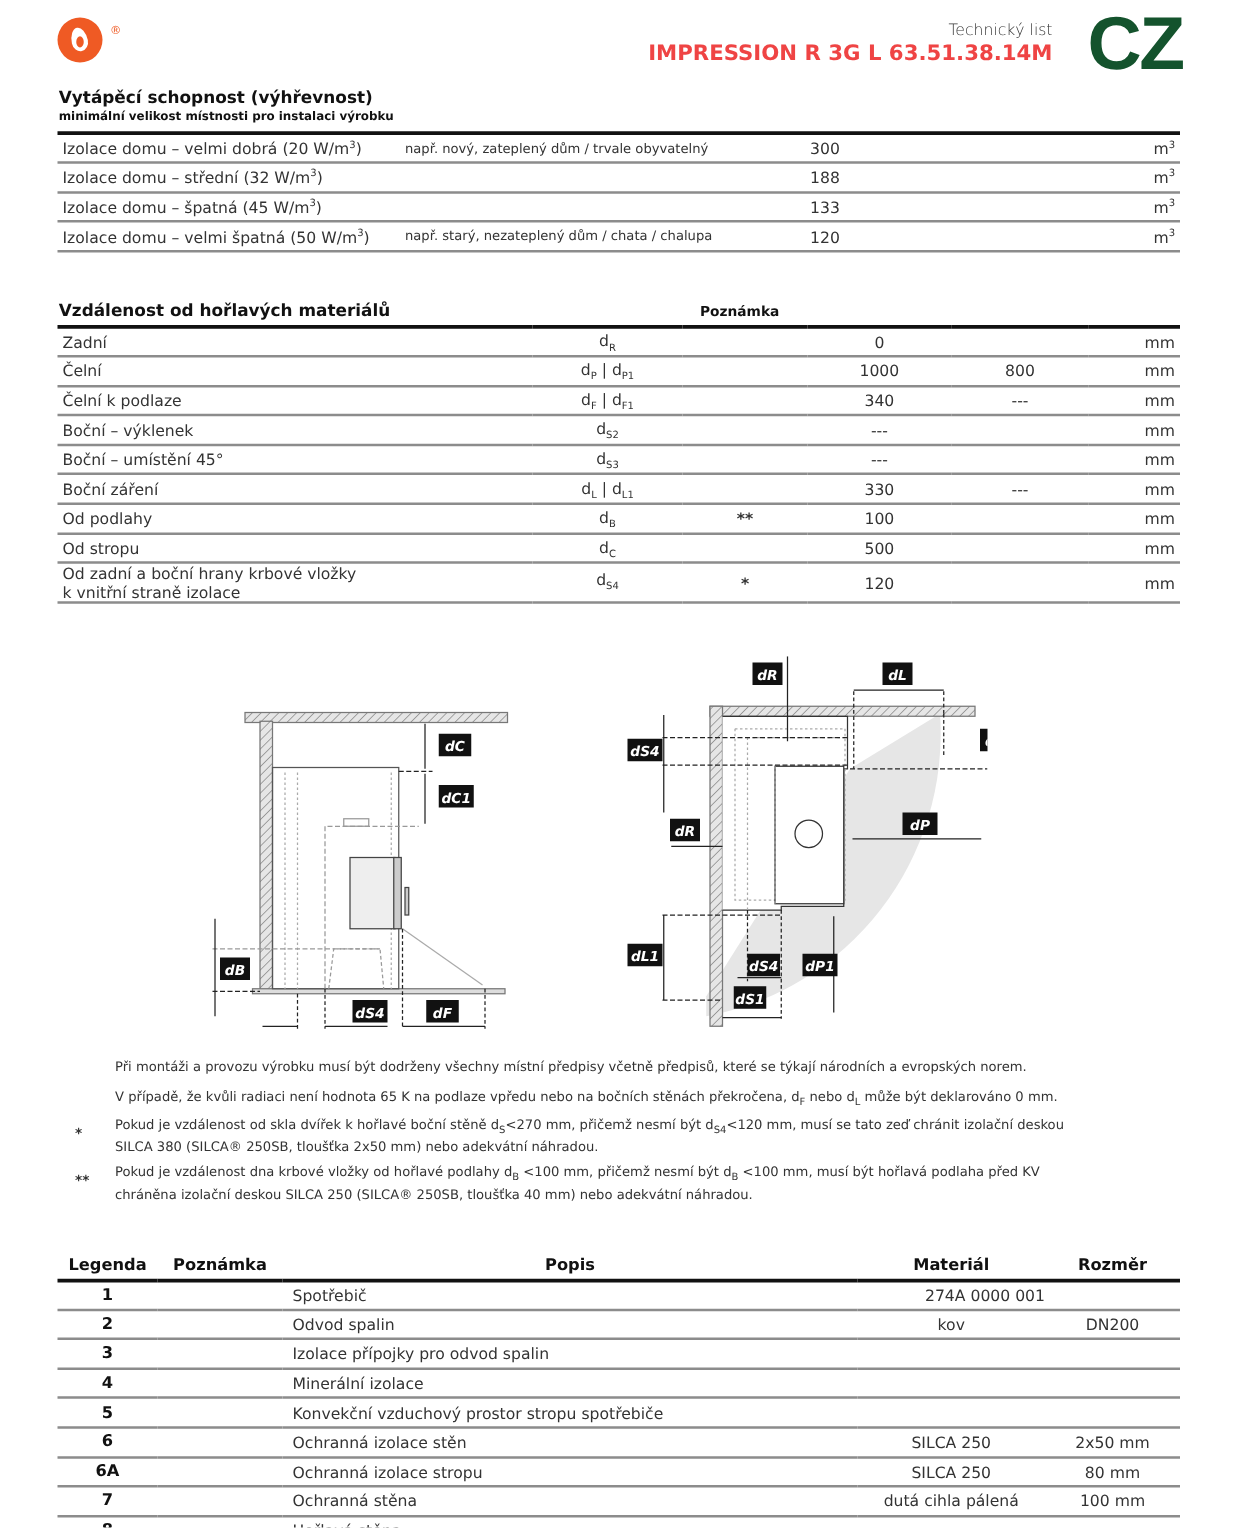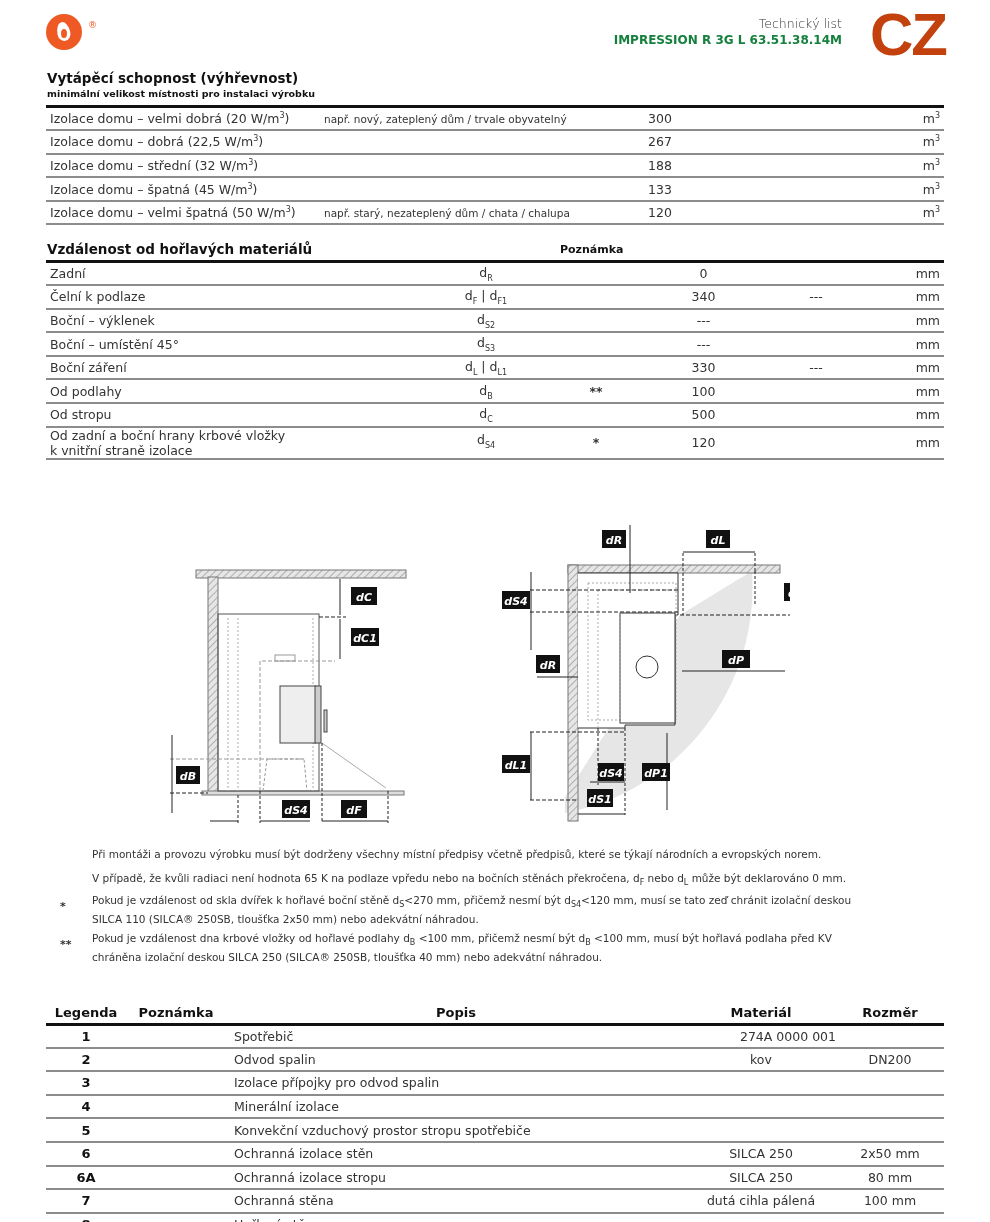--- a/index.html
+++ b/index.html
@@ -8,22 +8,22 @@
 
   .logo { position: absolute; left: 46px; top: 14px; display: flex; align-items: center; }
   .logo .flame { width: 36px; height: 36px; border-radius: 50%; background: #ef5a24; position: relative; margin-right: 6px; }
   .logo .flame::after { content: ""; position: absolute; left: 11px; top: 8px; width: 13px; height: 19px; background: #fff; border-radius: 50% 50% 50% 50% / 60% 60% 40% 40%; transform: rotate(-12deg); }
   .logo .flame::before { content: ""; position: absolute; left: 15px; top: 15px; width: 6px; height: 9px; background: #ef5a24; border-radius: 50%; z-index: 2; }
   .logo .brand { font-family: "Liberation Sans", sans-serif; font-weight: bold; font-size: 37px; color: #ef5a24; letter-spacing: -0.5px; }
   .logo .reg { font-size: 9px; color: #ef5a24; align-self: flex-start; margin-top: 6px; }
 
   .doc-head { position: absolute; right: 148px; top: 16px; text-align: right; }
   .doc-head .sub { font-size: 12.5px; color: #333; font-weight: 300; }
-  .doc-head .model { font-size: 12px; font-weight: bold; color: #15803d; margin-top: 2px; }
-  .lang { position: absolute; right: 44px; top: 0px; font-family: "Liberation Sans", sans-serif; font-weight: bold; font-size: 60px; color: #c2410c; letter-spacing: -2px; }
+  .doc-head .model { font-size: 17px; font-weight: bold; color: #ef4444; margin-top: 2px; }
+  .lang { position: absolute; right: 44px; top: 0px; font-family: "Liberation Sans", sans-serif; font-weight: bold; font-size: 60px; color: #14532d; letter-spacing: -2px; }
 
   .sec-title { position: absolute; left: 47px; font-weight: bold; font-size: 13.5px; color: #111; }
   .sec-sub { position: absolute; left: 47px; font-weight: bold; font-size: 9.5px; color: #111; }
 
   table { position: absolute; left: 46px; width: 898px; border-collapse: collapse; font-size: 12.5px; color: #333; }
   td { height: 23.6px; vertical-align: middle; border-bottom: 2px solid #8c8c8c; padding: 0; }
   .thick-top { border-top: 3px solid #111; }
   .c-label { padding-left: 4px; white-space: nowrap; }
   .note { font-size: 10.5px; }
   .unit { text-align: right; padding-right: 4px; }
@@ -69,26 +69,20 @@
       <col style="width:320px">
       <col style="width:120px">
       <col style="width:180px">
     </colgroup>
   <tbody>
     <tr>
       <td class="c-label thick-top"><span>Izolace domu – velmi dobrá (20 W/m</span><sup>3</sup><span>)</span></td>
       <td class="note thick-top">např. nový, zateplený dům / trvale obyvatelný</td>
       <td class="ctr thick-top" style="text-align:left;padding-left:4px;">300</td>
       <td class="unit thick-top"><span>m</span><sup>3</sup></td>
-    </tr>
-    <tr>
-      <td class="c-label"><span>Izolace domu – dobrá (22,5 W/m</span><sup>3</sup><span>)</span></td>
-      <td class="note"></td>
-      <td style="padding-left:4px;">267</td>
-      <td class="unit"><span>m</span><sup>3</sup></td>
     </tr>
     <tr>
       <td class="c-label"><span>Izolace domu – střední (32 W/m</span><sup>3</sup><span>)</span></td>
       <td class="note"></td>
       <td style="padding-left:4px;">188</td>
       <td class="unit"><span>m</span><sup>3</sup></td>
     </tr>
     <tr>
       <td class="c-label"><span>Izolace domu – špatná (45 W/m</span><sup>3</sup><span>)</span></td>
       <td class="note"></td>
@@ -117,20 +111,28 @@
       <col style="width:73px">
     </colgroup>
   <tbody id="dist-body">
     <tr>
       <td class="c-label thick-top">Zadní</td>
       <td class="ctr thick-top"><span>d</span><sub>R</sub></td>
       <td class="ctr thick-top"></td>
       <td class="ctr thick-top">0</td>
       <td class="ctr thick-top"></td>
       <td class="unit thick-top">mm</td>
+    </tr>
+    <tr>
+      <td class="c-label">Čelní</td>
+      <td class="ctr"><span>d</span><sub>P</sub> | <span>d</span><sub>P1</sub></td>
+      <td class="ctr"></td>
+      <td class="ctr">1000</td>
+      <td class="ctr">800</td>
+      <td class="unit">mm</td>
     </tr>
     <tr>
       <td class="c-label">Čelní k podlaze</td>
       <td class="ctr"><span>d</span><sub>F</sub> | <span>d</span><sub>F1</sub></td>
       <td class="ctr"></td>
       <td class="ctr">340</td>
       <td class="ctr">---</td>
       <td class="unit">mm</td>
     </tr>
     <tr>
@@ -334,21 +336,21 @@
 </svg>
 
 <div class="notes" style="top:847px;">
   <div class="txt">Při montáži a provozu výrobku musí být dodrženy všechny místní předpisy včetně předpisů, které se týkají národních a evropských norem.</div>
 </div>
 <div class="notes" style="top:871px;">
   <div class="txt"><span>V případě, že kvůli radiaci není hodnota 65 K na podlaze vpředu nebo na bočních stěnách překročena, d</span><sub>F</sub><span> nebo d</span><sub>L</sub><span> může být deklarováno 0 mm.</span></div>
 </div>
 <div class="notes" style="top:893px;">
   <div class="mark" style="top:6px;">*</div>
-  <div class="txt"><span>Pokud je vzdálenost od skla dvířek k hořlavé boční stěně d</span><sub>S</sub><span>&lt;270 mm, přičemž nesmí být d</span><sub>S4</sub><span>&lt;120 mm, musí se tato zeď chránit izolační deskou</span><br><span>SILCA 110 (SILCA® 250SB, tloušťka 2x50 mm) nebo adekvátní náhradou.</span></div>
+  <div class="txt"><span>Pokud je vzdálenost od skla dvířek k hořlavé boční stěně d</span><sub>S</sub><span>&lt;270 mm, přičemž nesmí být d</span><sub>S4</sub><span>&lt;120 mm, musí se tato zeď chránit izolační deskou</span><br><span>SILCA 380 (SILCA® 250SB, tloušťka 2x50 mm) nebo adekvátní náhradou.</span></div>
 </div>
 <div class="notes" style="top:931px;">
   <div class="mark" style="top:6px;">**</div>
   <div class="txt"><span>Pokud je vzdálenost dna krbové vložky od hořlavé podlahy d</span><sub>B</sub><span> &lt;100 mm, přičemž nesmí být d</span><sub>B</sub><span> &lt;100 mm, musí být hořlavá podlaha před KV</span><br><span>chráněna izolační deskou SILCA 250 (SILCA® 250SB, tloušťka 40 mm) nebo adekvátní náhradou.</span></div>
 </div>
 
 <table class="legend">
   <colgroup>
       <col style="width:80px">
       <col style="width:100px">

